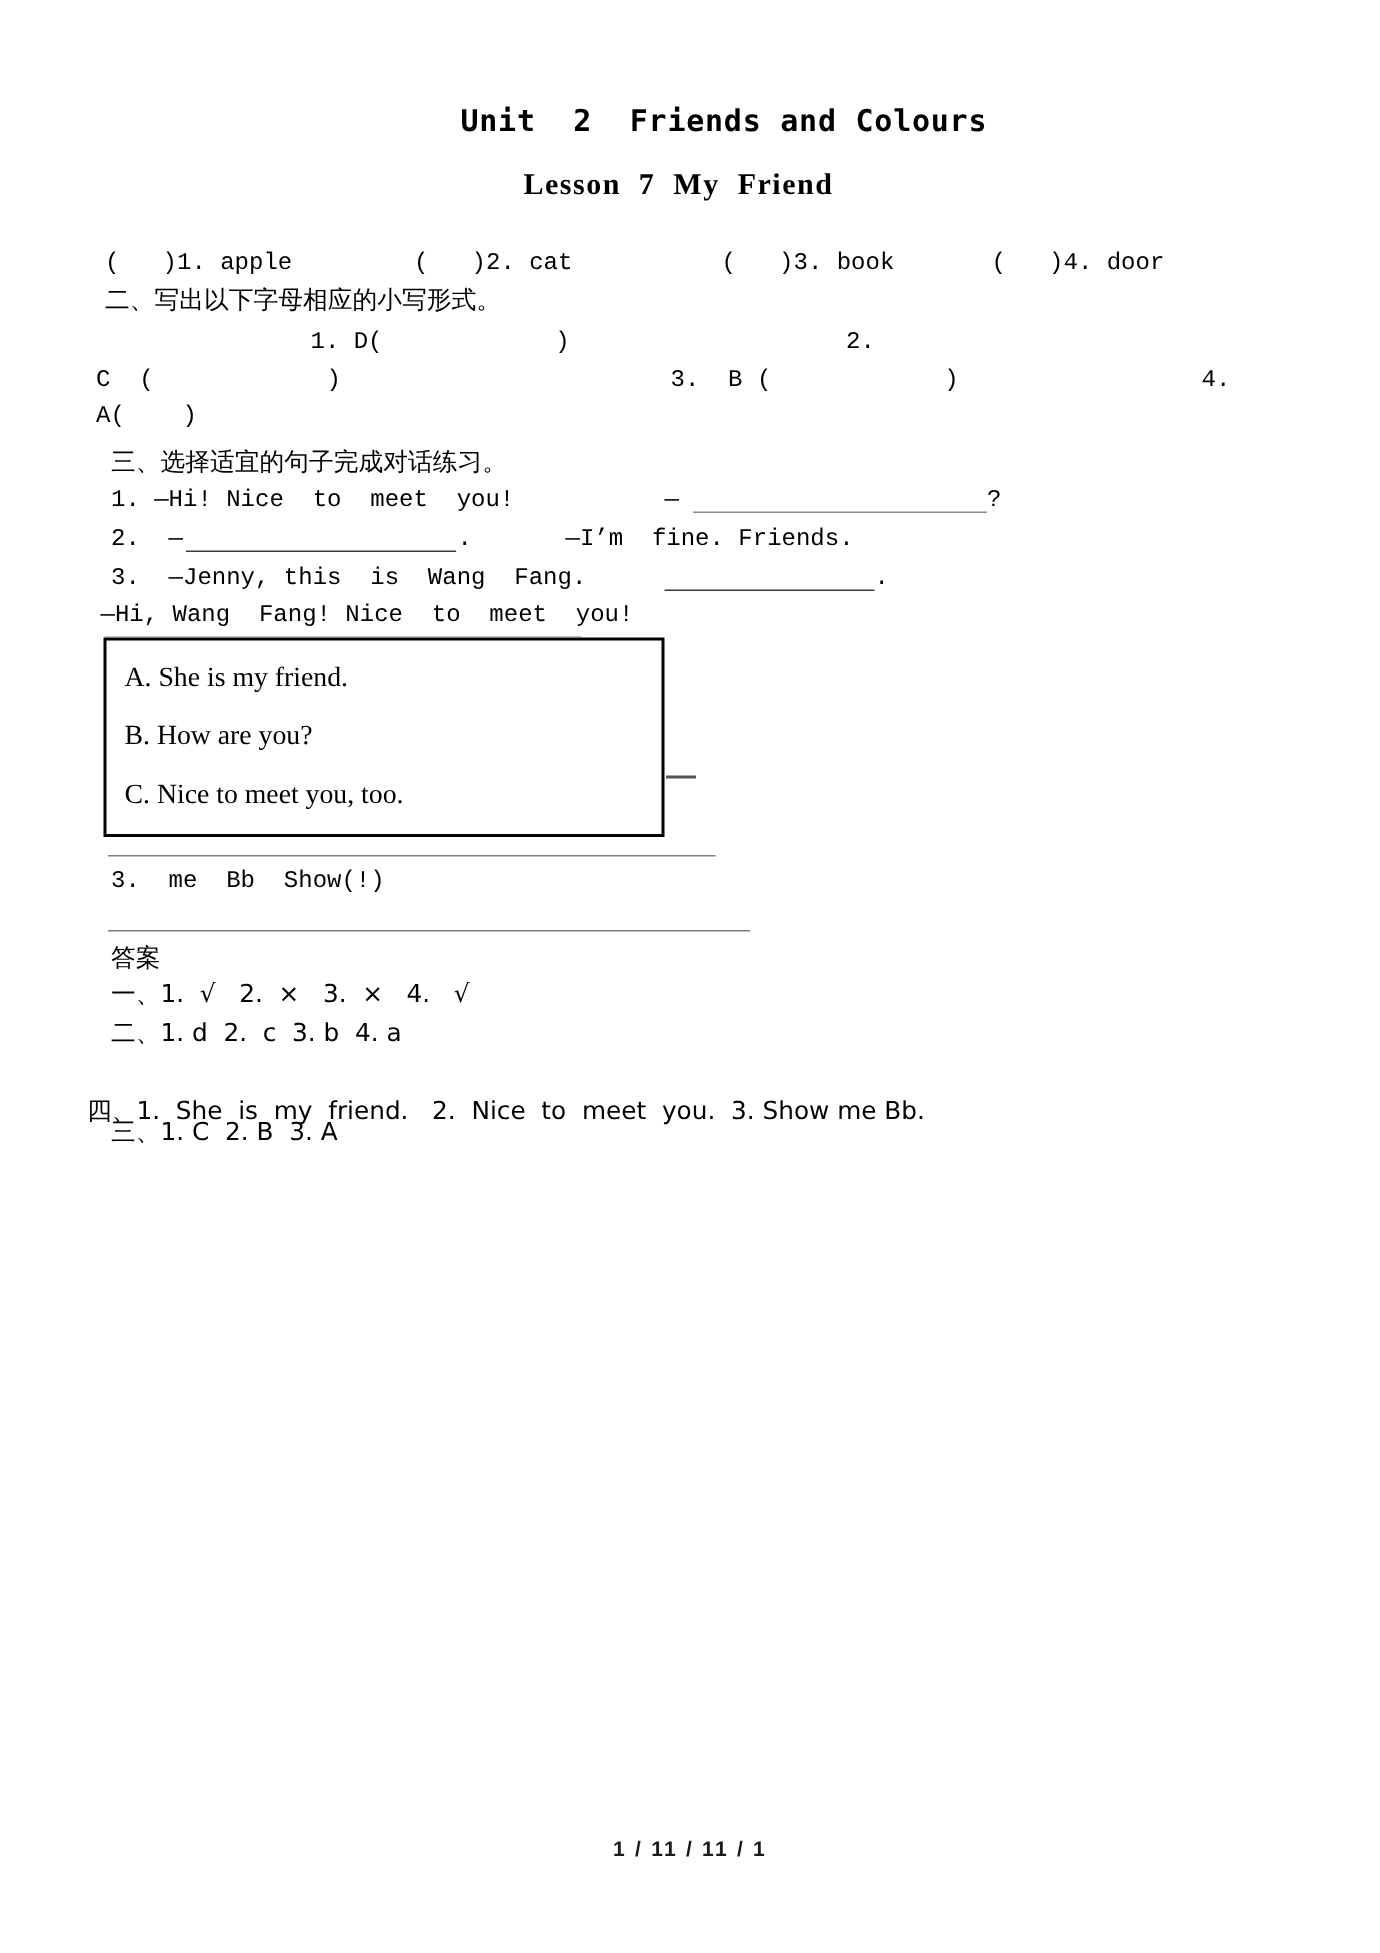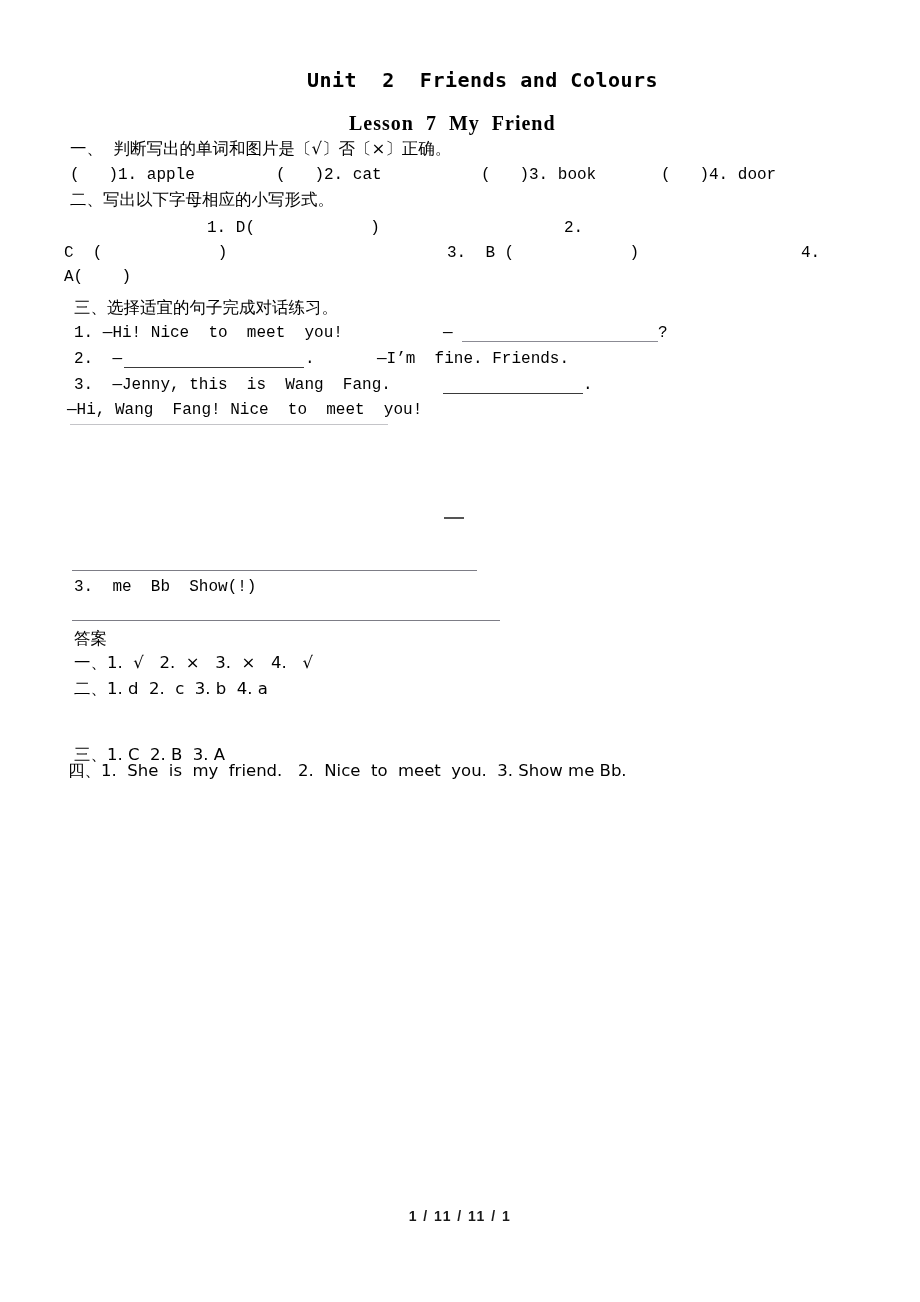--- a/index.html
+++ b/index.html
@@ -94,32 +94,32 @@
   
   .footer {
     position: absolute;
     width: 920px;
     text-align: center;
     font-family: "Liberation Sans", "DejaVu Sans", sans-serif;
     font-weight: bold;
     font-size: 14px;
     letter-spacing: 1.5px;
     color: #1a1a1a;
+    margin-top: 16px;
   }
 </style>
 </head>
 <body>
 
 <div class="page">
 
   <div class="abs title-unit" style="left:307px; top:70px;">Unit  2  Friends and Colours</div>
 
   <div class="abs title-lesson" style="left:349px; top:113px;">Lesson  7  My  Friend</div>
 
-  <div class="abs cn" style="left:70px; top:141px;">一、  判断写出的单词和图片是〔√〕否〔×〕正确。</div>
 
   <div class="abs mono" style="left:70px; top:167px;">(   )1. apple</div>
   <div class="abs mono" style="left:276px; top:167px;">(   )2. cat</div>
   <div class="abs mono" style="left:481px; top:167px;">(   )3. book</div>
   <div class="abs mono" style="left:661px; top:167px;">(   )4. door</div>
 
   <div class="abs cn" style="left:70px; top:192px;">二、写出以下字母相应的小写形式。</div>
 
   <div class="abs mono" style="left:207px; top:220px;">1. D(            )</div>
   <div class="abs mono" style="left:564px; top:220px;">2.</div>
@@ -143,31 +143,36 @@
   <div class="abs mono" style="left:377px; top:351px;">—I’m  fine. Friends.</div>
 
   <div class="abs mono" style="left:74px; top:377px;">3.  —Jenny, this  is  Wang  Fang.</div>
   <div class="blank dark" style="left:443px; top:393px; width:140px;"></div>
   <div class="abs mono" style="left:583px; top:377px;">.</div>
 
   <div class="abs mono" style="left:67px; top:402px;">—Hi, Wang  Fang! Nice  to  meet  you!</div>
 
   <div class="rule" style="left:70px; top:424px; width:318px; opacity:0.45;"></div>
 
+  <div class="option-box" style="left:69px; top:425px; width:374px; height:133px;">
+    <div class="option-line" style="left:12px; top:16px;">A. She is my friend.</div>
+    <div class="option-line" style="left:12px; top:55px;">B. How are you?</div>
+    <div class="option-line" style="left:12px; top:94px;">C. Nice to meet you, too.</div>
+  </div>
 
   <div class="stray-dash" style="left:444px; top:517px; width:20px;"></div>
 
   <div class="rule" style="left:72px; top:570px; width:405px;"></div>
 
   <div class="abs mono" style="left:74px; top:579px;">3.  me  Bb  Show(!)</div>
 
   <div class="rule" style="left:72px; top:620px; width:428px;"></div>
 
   <div class="abs cn" style="left:74px; top:631px;">答案</div>
 
   <div class="abs cn" style="left:74px; top:655px;">一、1.  √   2.  ×   3.  ×   4.   √</div>
   <div class="abs cn" style="left:74px; top:681px;">二、1. d  2.  c  3. b  4. a</div>
   <div class="abs cn" style="left:74px; top:707px;margin-top:40px;">三、1. C  2. B  3. A</div>
-  <div class="abs cn" style="left:68px; top:733px;margin-top:30px;">四、1.  She  is  my  friend.   2.  Nice  to  meet  you.  3. Show me Bb.</div>
+  <div class="abs cn" style="left:58px; top:733px;">四、1.  She  is  my  friend.   2.  Nice  to  meet  you.  3. Show me Bb.</div>
 
   <div class="footer" style="left:0; top:1208px;">1 / 11 / 11 / 1</div>
 
 </div>
 
 </body></html>

